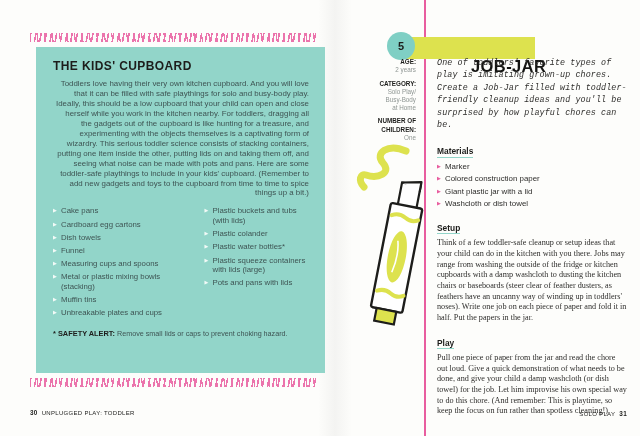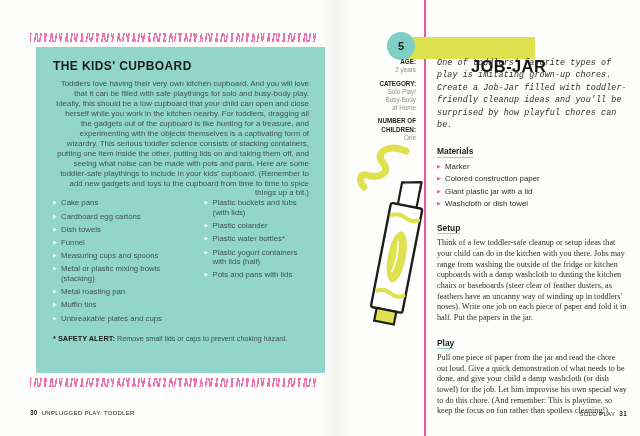--- a/index.html
+++ b/index.html
@@ -35,21 +35,21 @@
     background:var(--teal-box);
     padding:12px 16px 10px 17px;
   }
   .cupboard-title {
     font-size:12px; font-weight:bold; letter-spacing:.4px;
     color:var(--ink); margin-bottom:6px;
   }
   .cupboard-intro {
     font-size:7.9px; line-height:9.95px; color:var(--left-body);text-align:right;
   }
-  .cupboard-lists { display:flex; gap:20px; }
+  .cupboard-lists { display:flex; gap:20px; margin-top:8px; }
   .cup-col1 { width:136px; }
   .cup-col2 { width:108px; }
   .cup-item { display:flex; margin-bottom:3.6px; }
   .cup-item .blt {
     flex:0 0 8px; font-size:5px; line-height:9.6px; color:var(--bullet-white);
   }
   .cup-item .txt { font-size:7.8px; line-height:9.6px; color:var(--left-body); }
   .safety { margin-top:7px; font-size:7.2px; line-height:9px; color:var(--left-body); }
   .safety b { color:var(--ink); font-size:7.4px; }
 
@@ -139,24 +139,20 @@
         <div class="cup-item">
           <span class="blt">▶</span>
           <span class="txt">Measuring cups and spoons</span>
         </div>
 
         <div class="cup-item">
           <span class="blt">▶</span>
           <span class="txt">Metal or plastic mixing bowls (stacking)</span>
         </div>
 
-        <div class="cup-item">
-          <span class="blt">▶</span>
-          <span class="txt">Metal roasting pan</span>
-        </div>
 
         <div class="cup-item">
           <span class="blt">▶</span>
           <span class="txt">Muffin tins</span>
         </div>
 
         <div class="cup-item">
           <span class="blt">▶</span>
           <span class="txt">Unbreakable plates and cups</span>
         </div>
@@ -174,21 +170,21 @@
         </div>
 
 
         <div class="cup-item">
           <span class="blt">▶</span>
           <span class="txt">Plastic water bottles*</span>
         </div>
 
         <div class="cup-item">
           <span class="blt">▶</span>
-          <span class="txt">Plastic yogurt containers with lids (half)</span>
+          <span class="txt">Plastic squeeze containers with lids (large)</span>
         </div>
 
         <div class="cup-item">
           <span class="blt">▶</span>
           <span class="txt">Pots and pans with lids</span>
         </div>
       </div>
   </div>
   <div class="safety">
     <b>* SAFETY ALERT:</b><span> Remove small lids or caps to prevent choking hazard.</span>

